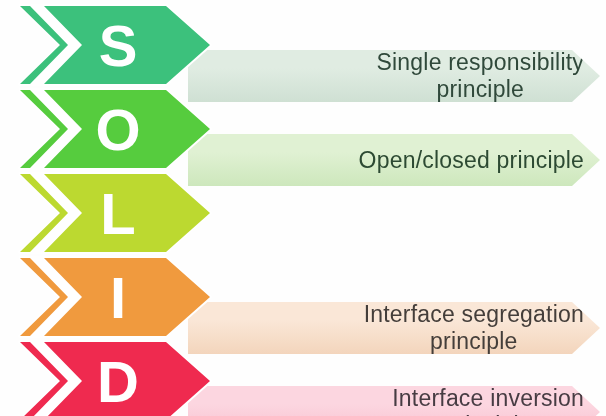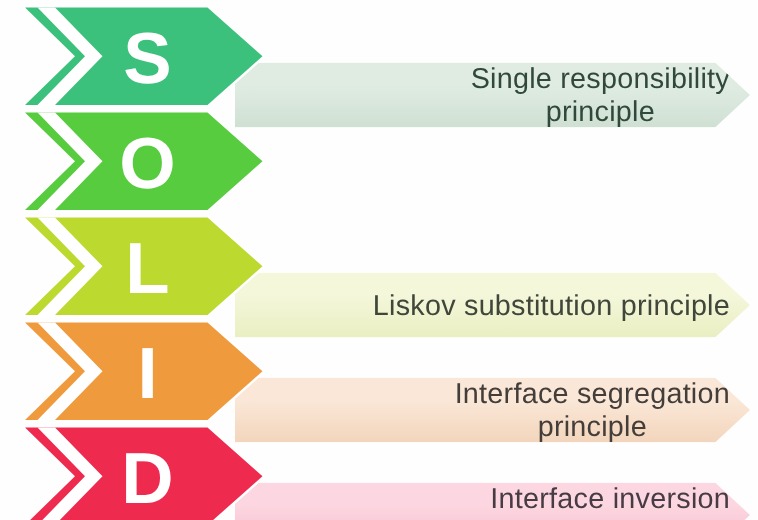--- a/index.html
+++ b/index.html
@@ -84,31 +84,31 @@
 principle</div>
     </div>
     <svg class="arrow" viewBox="0 0 190 78">
       <path class="arrow-body" d="M0,0 L146,0 L190,39 L146,78 L0,78 L40,39 Z"></path>
       <path class="arrow-chevron" d="M10,0 L24,0 L62,39 L24,78 L10,78 L48,39 Z"></path>
       <text class="arrow-letter" x="98" y="60">S</text>
     </svg>
   </div>
 
   <div class="row" style="--arrow: #56cc3e; --btop: #e0f1d3; --bbot: #cde7bc; --text: #2d4a33;">
+    <div class="banner">
+      <div class="banner-label">Open/closed principle</div>
+    </div>
     <svg class="arrow" viewBox="0 0 190 78">
       <path class="arrow-body" d="M0,0 L146,0 L190,39 L146,78 L0,78 L40,39 Z"></path>
       <path class="arrow-chevron" d="M10,0 L24,0 L62,39 L24,78 L10,78 L48,39 Z"></path>
       <text class="arrow-letter" x="98" y="60">O</text>
     </svg>
   </div>
 
   <div class="row" style="--arrow: #bcd930; --btop: #f4f7da; --bbot: #e9efc2; --text: #40463a;">
-    <div class="banner">
-      <div class="banner-label">Liskov substitution principle</div>
-    </div>
     <svg class="arrow" viewBox="0 0 190 78">
       <path class="arrow-body" d="M0,0 L146,0 L190,39 L146,78 L0,78 L40,39 Z"></path>
       <path class="arrow-chevron" d="M10,0 L24,0 L62,39 L24,78 L10,78 L48,39 Z"></path>
       <text class="arrow-letter" x="98" y="60">L</text>
     </svg>
   </div>
 
   <div class="row" style="--arrow: #f09a3e; --btop: #fae7d7; --bbot: #f3d5bc; --text: #443e3a;">
     <div class="banner">
       <div class="banner-label">Interface segregation

